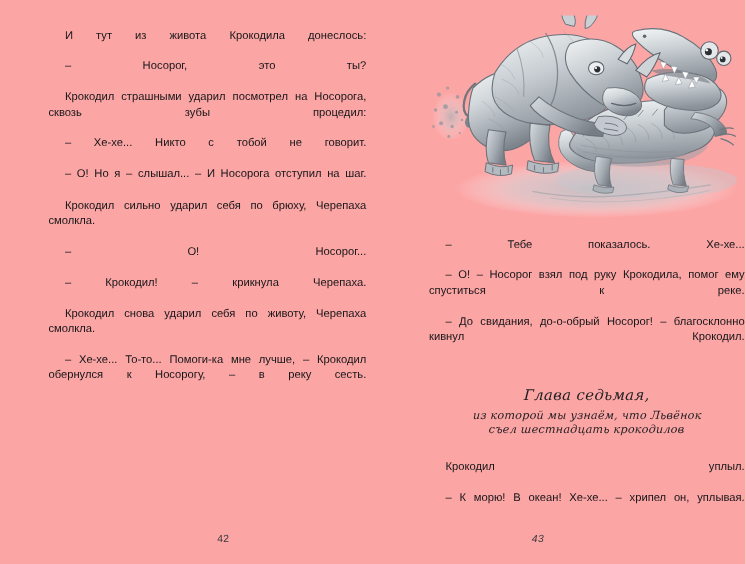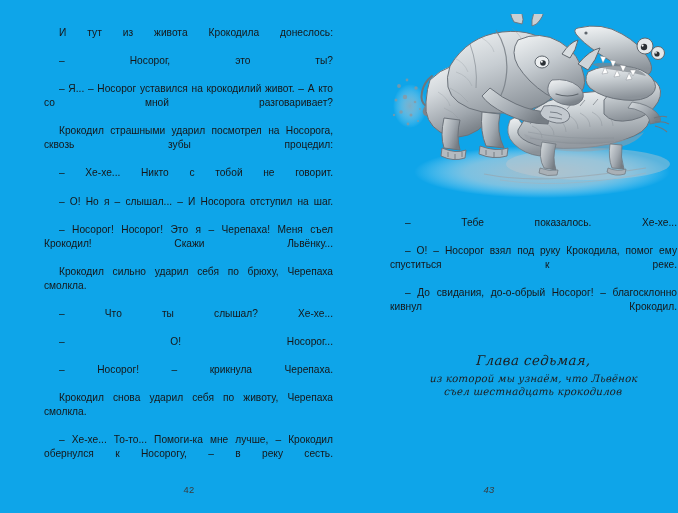--- a/index.html
+++ b/index.html
@@ -4,21 +4,21 @@
 <style>
   html, body {
     margin: 0;
     padding: 0;
     background: #ffffff;
   }
   .page {
     position: relative;
     width: 678px;
     height: 513px;
-    background: #0ea5e9;
+    background: #fca5a5;
     overflow: hidden;
     font-family: "Liberation Sans", sans-serif;
     color: #18181a;
   }
 
   
   .col {
     position: absolute;
     font-size: 10.2px;
     line-height: 14.05px;
@@ -72,50 +72,47 @@
   }
   .chapter-sub span { display: block; }
 
   
   .folio {
     position: absolute;
     font-size: 9.4px;
     color: #3a3a3c;
     letter-spacing: 0.3px;
   }
-  .folio-left  { left: 0;   top: 484px; width: 378px; text-align: center; }
+  .folio-left  { left: 0;   top: 484px; width: 378px; text-align: center; padding-left: 14px; }
   .folio-right { left: 300px; top: 484px; width: 378px; text-align: center; font-style: italic; }
 
   
   .illus {
     position: absolute;
     left: 392px;
     top: 14px;
     width: 286px;
     height: 192px;
   }
   .illus svg { display: block; width: 100%; height: 100%; }
 </style>
 </head>
 <body>
 
 <div class="page">
 
   <div class="col col-left">
     <p>И тут из живота Крокодила донес­лось:</p>
     <p>– Носорог, это ты?</p>
-    <p>– Я... – Носорог уставился на кро­кодилий живот. – А кто со мной разговаривает?</p>
     <p>Крокодил страшными ударил по­смотрел на Носорога, сквозь зубы процедил:</p>
     <p>– Хе-хе... Никто с тобой не говорит.</p>
     <p>– О! Но я – слышал... – И Носорога отступил на шаг.</p>
-    <p>– Носорог! Носорог! Это я – Че­репаха! Меня съел Крокодил! Скажи Львёнку...</p>
     <p>Крокодил сильно ударил себя по брюху, Черепаха смолкла.</p>
-    <p>– Что ты слышал? Хе-хе...</p>
     <p>– О! Носорог...</p>
-    <p>– Носорог! – крикнула Черепаха.</p>
+    <p>– Крокодил! – крикнула Черепаха.</p>
     <p>Крокодил снова ударил себя по жи­воту, Черепаха смолкла.</p>
     <p>– Хе-хе... То-то... Помоги-ка мне луч­ше, – Крокодил обернулся к Носоро­гу, – в реку сесть.</p>
 
   </div>
 
   <div class="folio folio-left">42</div>
 
   <div class="illus">
     <svg viewBox="0 0 286 192" xmlns="http://www.w3.org/2000/svg" aria-hidden="true">
       <defs>
@@ -317,16 +314,20 @@
   </div>
 
   <div class="chapter">
     <div class="chapter-title">Глава седьмая,</div>
     <div class="chapter-sub">
       <span>из которой мы узнаём, что Львёнок</span>
       <span>съел шестнадцать крокодилов</span>
     </div>
   </div>
 
+  <div class="col col-right" style="top:418px">
+    <p>Крокодил уплыл.</p>
+    <p>– К морю! В океан! Хе-хе... – хрипел он, уплывая.</p>
+  </div>
 
   <div class="folio folio-right">43</div>
 
 </div>
 
 </body></html>

